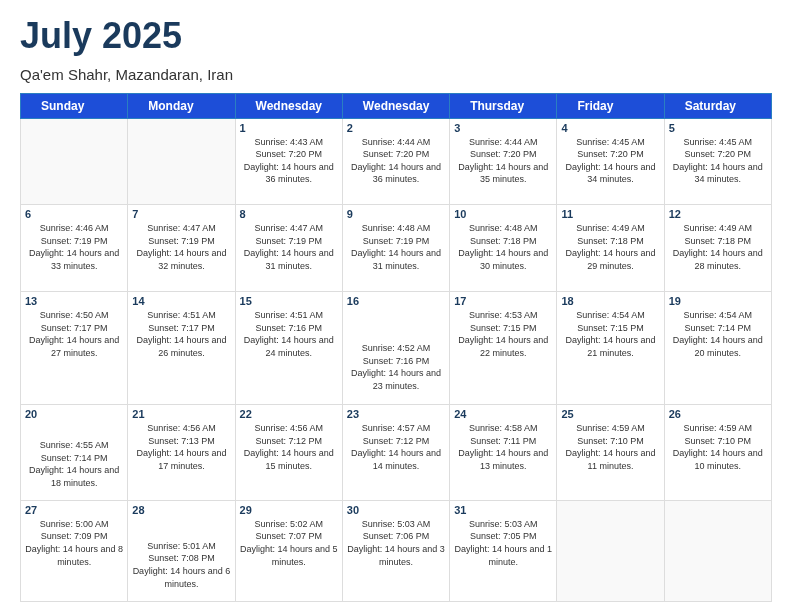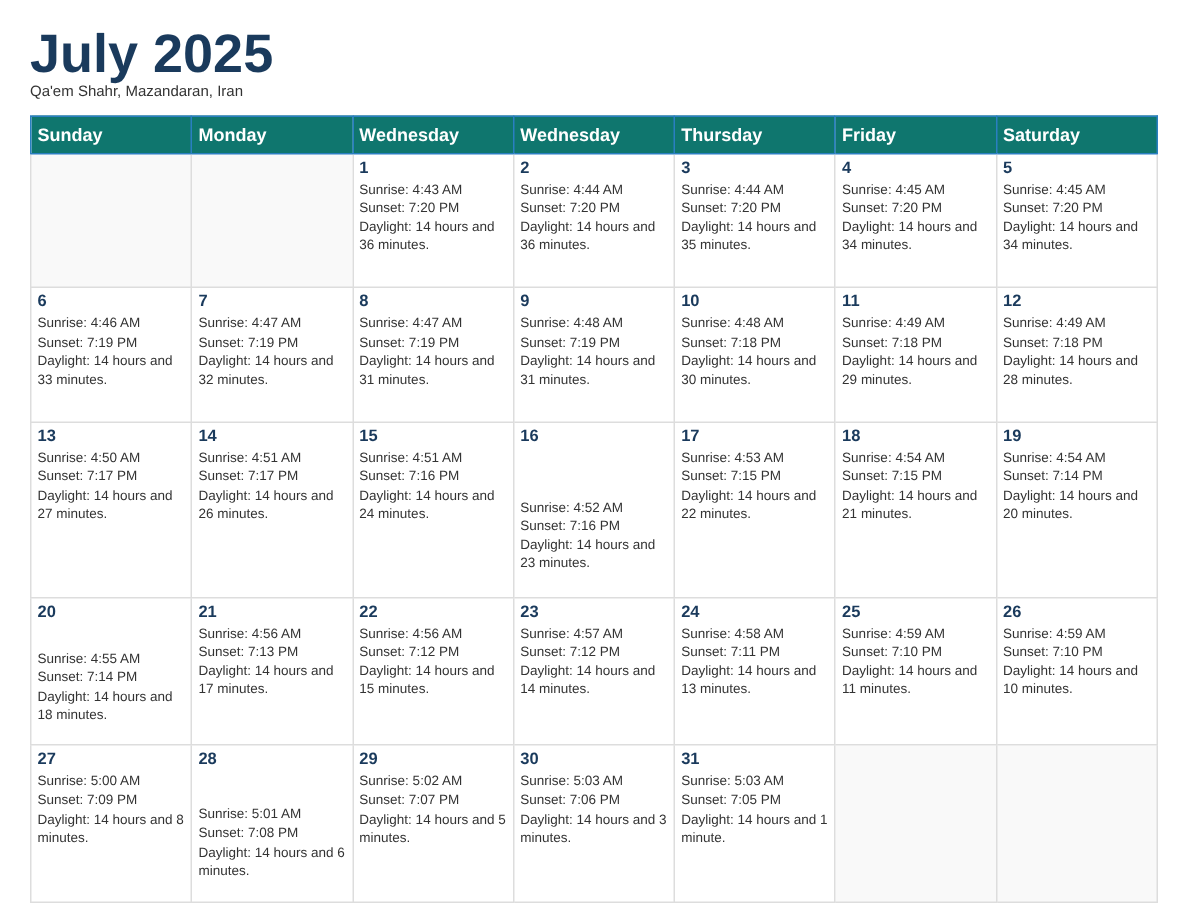--- a/index.html
+++ b/index.html
@@ -49,37 +49,37 @@
     }
     .title-area {
     }
     .month-title {
       font-size: 36px;
       font-weight: bold;
       color: #1a3a5c;
       line-height: 1.1;
     }
     .location {
-      font-size: 10px;
+      font-size: 15px;
       color: #333;
-      margin-top: 0;
+      margin-top: 10px;
     }
     .calendar {
       flex: 1;
       border: 1px solid #ccc;
       border-collapse: collapse;
       width: 100%;
       table-layout: fixed;
     }
     .calendar th {
-      background: #0f766e;
+      background: #1d4ed8;
       color: #fff;
       font-size: 12px;
       font-weight: bold;
-      padding: 5px 4px;
+      padding: 5px 20px;
       text-align: left;
       border: 1px solid #2a7fc1;
     }
     .calendar td {
       vertical-align: top;
       padding: 3px 4px;
       border: 1px solid #ddd;
       font-size: 9.5px;
       color: #333;
       background: #fff;
@@ -93,20 +93,21 @@
       font-size: 11px;
       font-weight: bold;
       color: #1a3a5c;
       display: block;
       margin-bottom: 2px;
     }
     .day-info {
       font-size: 9px;
       line-height: 1.4;
       color: #333;
+      text-align: center;
     }
     table {
       width: 100%;
       border-collapse: collapse;
     }
   </style>
 </head>
 <body>
 
 <div class="page">

